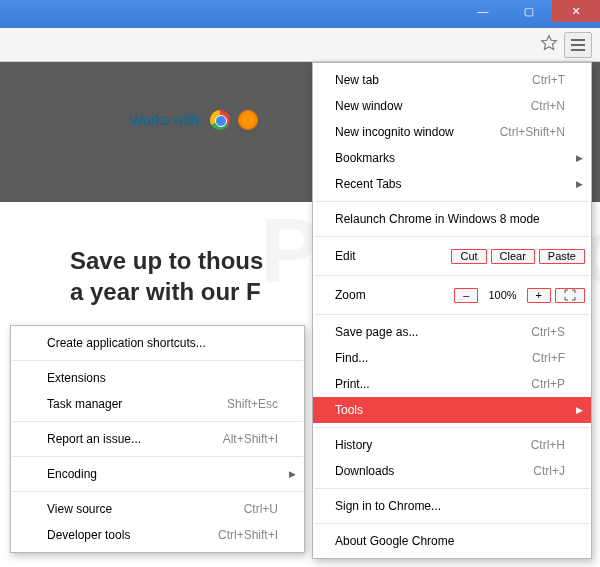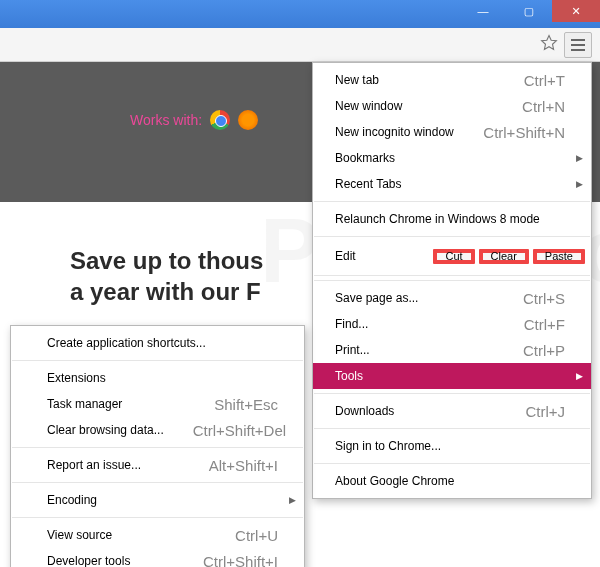--- a/index.html
+++ b/index.html
@@ -7,42 +7,42 @@
 
 .titlebar { height:28px; background:linear-gradient(#4a8ee8,#3b7dd8); display:flex; justify-content:flex-end; }
 .tb-btn { width:46px; height:22px; display:flex; align-items:center; justify-content:center; font-size:11px; color:#fff; }
 .tb-close { background:#c75050; width:48px; }
 
 .toolbar { height:34px; background:#f5f5f5; border-bottom:1px solid #d0d0d0; display:flex; justify-content:flex-end; align-items:center; padding-right:8px; gap:6px; }
 .star-icon svg { width:18px; height:18px; }
 .menu-btn { width:28px; height:26px; border:1px solid #bdbdbd; border-radius:2px; background:#efefef; display:flex; align-items:center; justify-content:center; }
 
 .page-bg { position:absolute; top:62px; left:0; right:0; height:140px; background:#5b5b5b; }
-.works-with { position:absolute; top:110px; left:130px; color:#ec4899; font-size:14px; display:flex; align-items:center; gap:8px; }
+.works-with { position:absolute; top:110px; left:130px; color:#0369a1; font-size:14px; display:flex; align-items:center; gap:8px; }
 .bicon { width:20px; height:20px; border-radius:50%; }
 .chrome-ic { background:conic-gradient(#ea4335 0 120deg,#34a853 120deg 240deg,#fbbc05 240deg 360deg); position:relative; }
 .chrome-ic::after { content:""; position:absolute; top:5px; left:5px; width:10px; height:10px; background:#4285f4; border-radius:50%; border:1px solid #fff; }
 .ff-ic { background:radial-gradient(circle,#ff9500 40%,#e66000 100%); }
 
 .headline { position:absolute; top:245px; left:70px; font-size:24px; font-weight:600; color:#2b2b2b; line-height:1.3; }
 
 .watermark { position:absolute; top:200px; left:260px; font-size:90px; color:rgba(0,0,0,.04); font-weight:700; transform:rotate(0deg); pointer-events:none; letter-spacing:-5px; }
 
 .main-menu { position:absolute; top:62px; right:8px; width:280px; background:#fff; border:1px solid #b8b8b8; box-shadow:2px 3px 8px rgba(0,0,0,.25); padding:4px 0; font-size:12px; }
-.mi { height:26px; padding:0 26px 0 22px; display:flex; align-items:center; justify-content:space-between; cursor:default; position:relative;gap:7px; }
-.mi.hl { background:#be185d; color:#fff; }
+.mi { height:26px; padding:0 26px 0 22px; display:flex; align-items:center; justify-content:space-between; cursor:default; position:relative; }
+.mi.hl { background:#ef4444; color:#fff; }
 .mi .lbl { white-space:nowrap; }
-.mi .sc { color:#888; font-size:15px;margin-left:22px; }
+.mi .sc { color:#888; font-size:12px;margin-left:22px; }
 .mi .arrow { position:absolute; right:8px; font-size:9px; color:#666; }
 .mi.hl .arrow { color:#fff; }
 .sep { height:1px; background:#e5e5e5; margin:4px 1px; }
 
 .edit-row, .zoom-row { height:30px; display:flex; align-items:center; padding:0 6px 0 22px; gap:4px; }
 .edit-row .lbl, .zoom-row .lbl { flex:1; font-size:12px; }
-.mini-btn { border:4px solid #ef4444; background:#f7f7f7; height:15px; padding:0 8px; font-size:11px; display:flex; align-items:center; border-radius:1px; }
+.mini-btn { border:1px solid #ef4444; background:#f7f7f7; height:15px; padding:0 8px; font-size:11px; display:flex; align-items:center; border-radius:1px; }
 .zoom-val { font-size:11px; padding:0 6px; }
 .fs-btn svg { width:12px; height:12px; }
 
 .sub-menu { position:absolute; top:325px; left:10px; width:295px; background:#fff; border:1px solid #b8b8b8; box-shadow:2px 3px 8px rgba(0,0,0,.25); padding:4px 0; font-size:12px; z-index:5; }
 .sub-menu .mi { padding-left:36px; }
 </style>
 </head>
 <body>
 
 <div class="titlebar">
@@ -104,38 +104,53 @@
       <span class="lbl">Relaunch Chrome in Windows 8 mode</span>
     </div>
   <div class="sep"></div>
   <div class="edit-row no-h">
     <span class="lbl">Edit</span>
     <span class="mini-btn">Cut</span>
     <span class="mini-btn">Clear</span>
     <span class="mini-btn">Paste</span>
   </div>
   <div class="sep"></div>
+  <div class="zoom-row no-h">
+    <span class="lbl">Zoom</span>
+    <span class="mini-btn">–</span>
+    <span class="zoom-val">100%</span>
+    <span class="mini-btn">+</span>
+    <span class="mini-btn fs-btn">
+        <svg viewBox="0 0 12 12" fill="none" stroke="#555" stroke-width="1">
+          <path d="M1 4V1h3M8 1h3v3M11 8v3H8M4 11H1V8"></path>
+        </svg>
+      </span>
+  </div>
   <div class="sep"></div>
   <div class="mi">
       <span class="lbl">Save page as...</span>
       <span class="sc">Ctrl+S</span>
     </div>
   <div class="mi">
       <span class="lbl">Find...</span>
       <span class="sc">Ctrl+F</span>
     </div>
   <div class="mi">
       <span class="lbl">Print...</span>
       <span class="sc">Ctrl+P</span>
     </div>
   <div class="mi hl">
       <span class="lbl">Tools</span>
       <span class="arrow">▶</span>
     </div>
   <div class="sep"></div>
+  <div class="mi">
+      <span class="lbl">History</span>
+      <span class="sc">Ctrl+H</span>
+    </div>
   <div class="mi">
       <span class="lbl">Downloads</span>
       <span class="sc">Ctrl+J</span>
     </div>
   <div class="sep"></div>
   <div class="mi">
       <span class="lbl">Sign in to Chrome...</span>
     </div>
   <div class="sep"></div>
   <div class="mi">
@@ -149,24 +164,20 @@
       <span class="lbl">Create application shortcuts...</span>
     </div>
   <div class="sep"></div>
   <div class="mi">
       <span class="lbl">Extensions</span>
     </div>
   <div class="mi">
       <span class="lbl">Task manager</span>
       <span class="sc">Shift+Esc</span>
     </div>
-  <div class="mi">
-      <span class="lbl">Clear browsing data...</span>
-      <span class="sc">Ctrl+Shift+Del</span>
-    </div>
   <div class="sep"></div>
   <div class="mi">
       <span class="lbl">Report an issue...</span>
       <span class="sc">Alt+Shift+I</span>
     </div>
   <div class="sep"></div>
   <div class="mi">
       <span class="lbl">Encoding</span>
       <span class="arrow">▶</span>
     </div>

